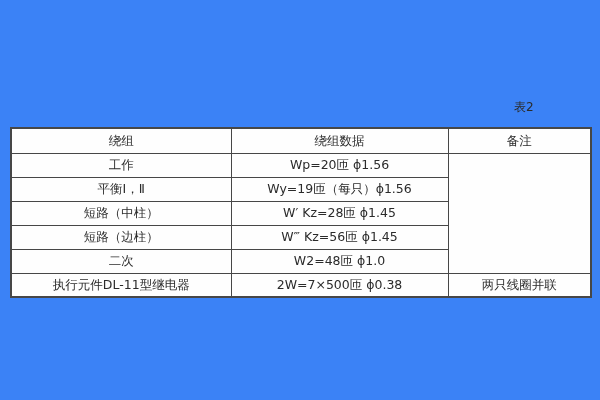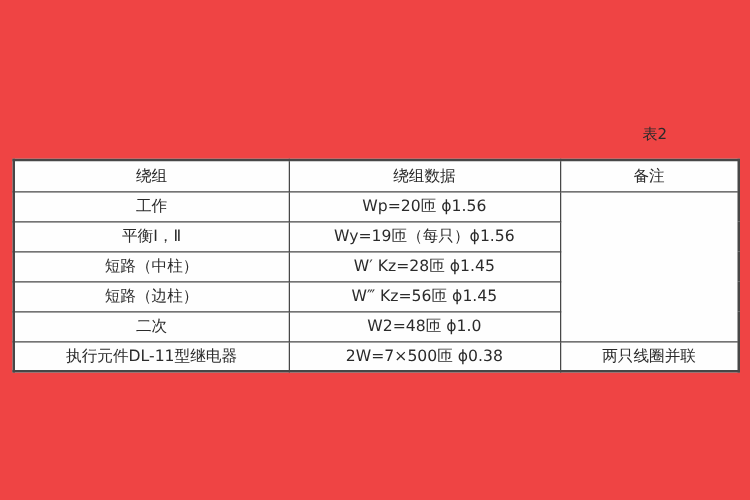--- a/index.html
+++ b/index.html
@@ -4,21 +4,21 @@
 <style>
   html, body {
     margin: 0;
     padding: 0;
     background: #ffffff;
   }
   .page {
     position: relative;
     width: 600px;
     height: 400px;
-    background: #ef4444;
+    background: #3b82f6;
     font-family: "DejaVu Sans", "Liberation Sans", sans-serif;
     color: #2b2b2b;
     overflow: hidden;
   }
   .table-caption {
     position: absolute;
     top: 99px;
     left: 514px;
     font-size: 12px;
     line-height: 16px;

